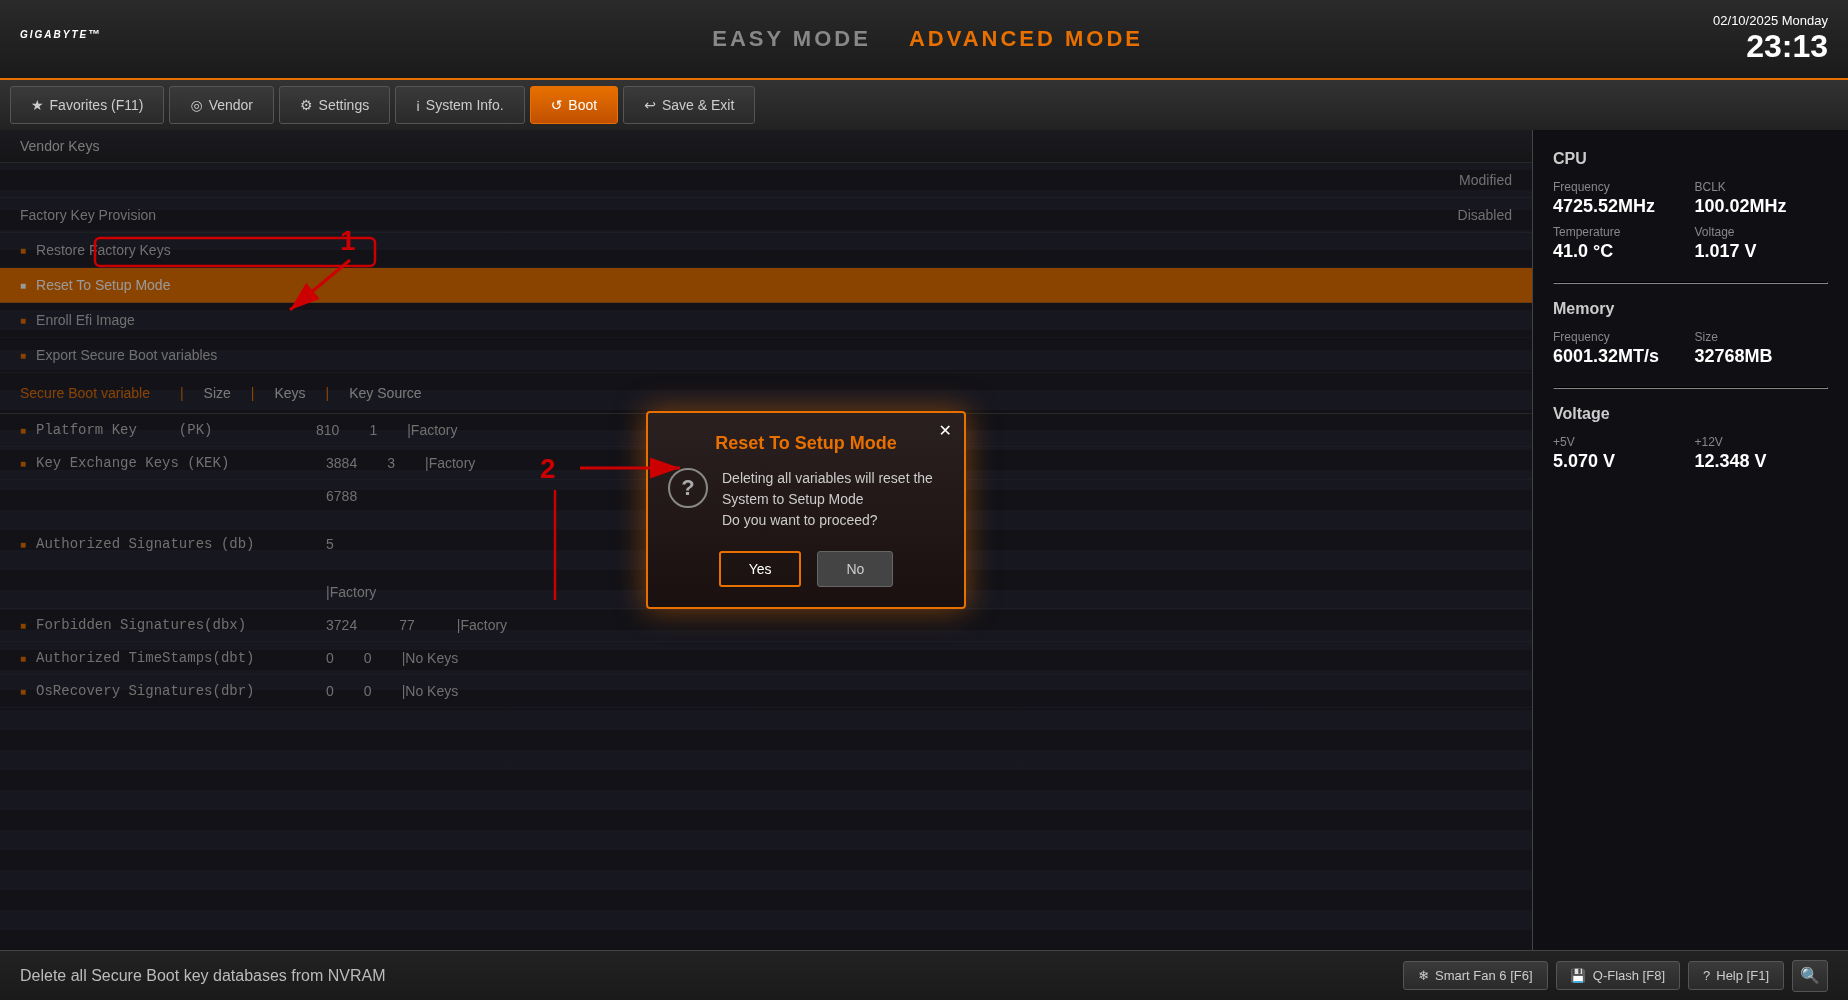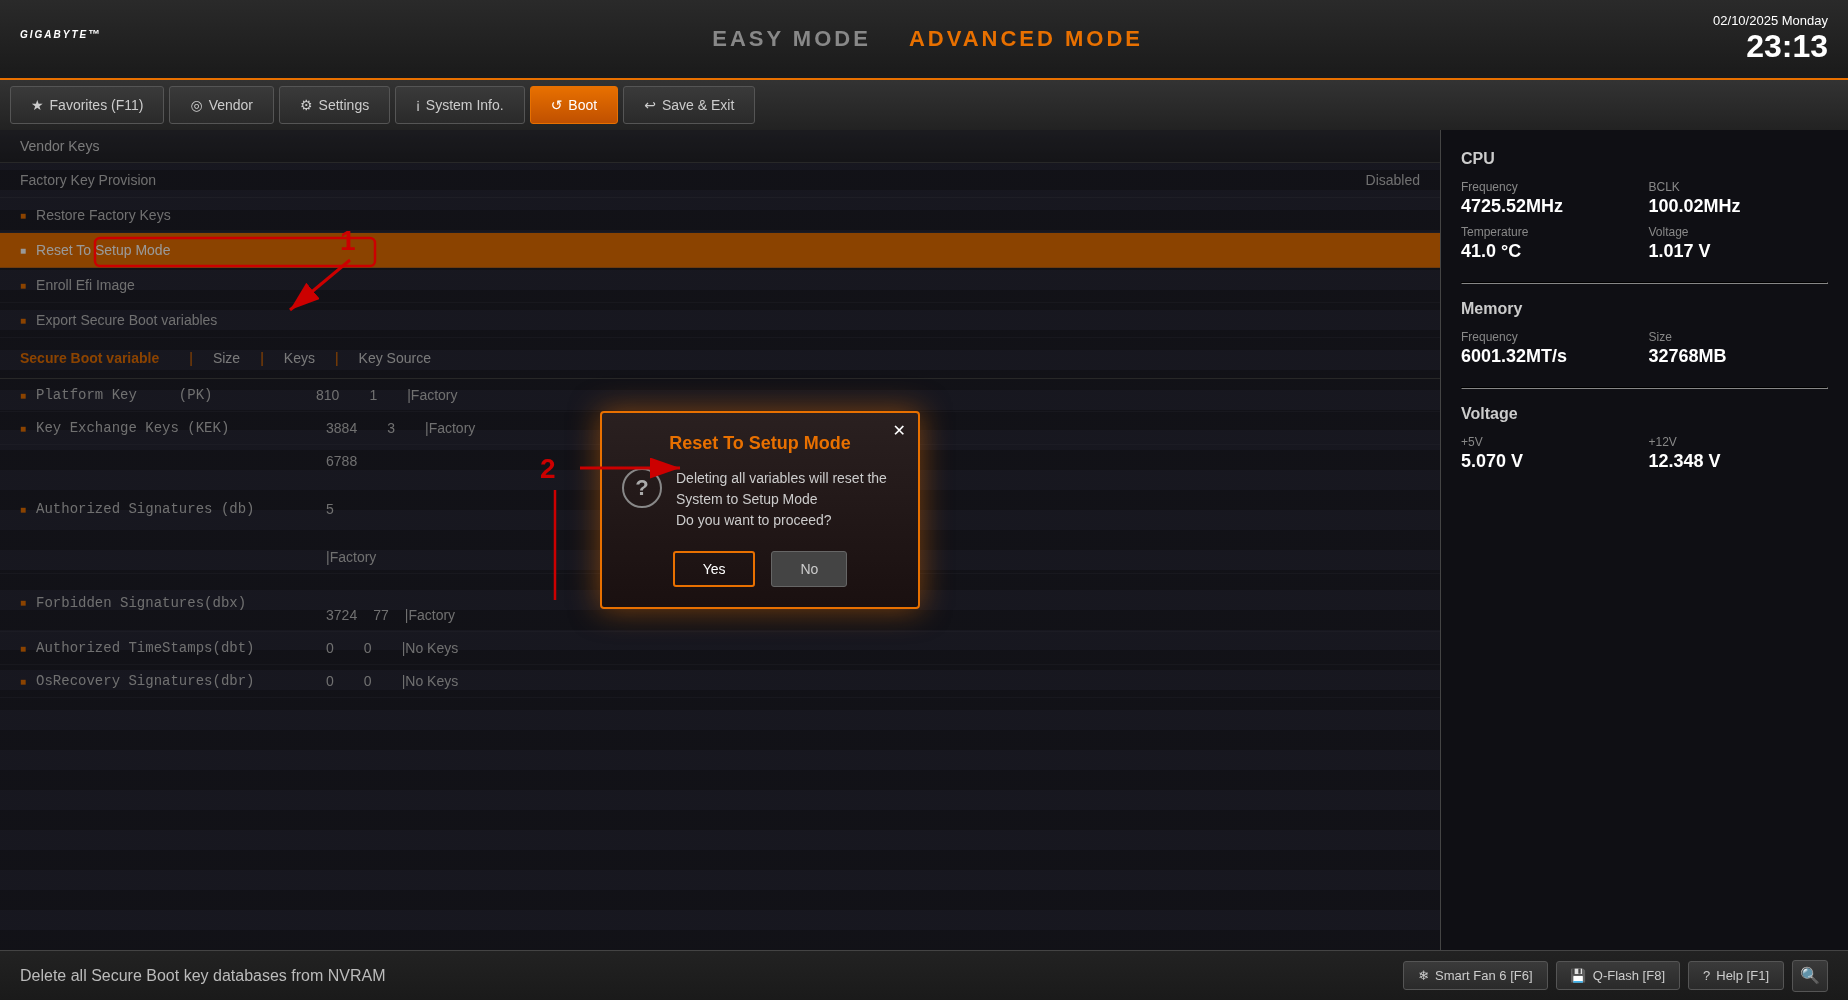--- a/index.html
+++ b/index.html
@@ -217,21 +217,21 @@
       font-family: Liberation Mono, monospace;
     }
 
     .secure-boot-row .values {
       display: flex;
       gap: 20px;
     }
 
     
     .right-panel {
-      width: 408px;
+      width: 316px;
       background: rgba(15, 15, 20, 0.95);
       padding: 20px;
       border-left: 1px solid #444;
     }
 
     .info-section {
       margin-bottom: 20px;
     }
 
     .info-section-title {
@@ -470,20 +470,24 @@
 </div>
 
 <div class="main-content">
 
   <div class="left-panel striped-bg">
 
     <div class="section-header">
       <span>Vendor Keys</span>
     </div>
 
+    <div class="content-row with-value">
+      <span class="row-label"></span>
+      <span class="row-value">Modified</span>
+    </div>
 
     <div class="content-row with-value">
       <span class="row-label">Factory Key Provision</span>
       <span class="row-value">Disabled</span>
     </div>
 
     <div class="menu-item">
       <span class="bullet">■</span>
       <span>Restore Factory Keys</span>
     </div>
@@ -497,21 +501,21 @@
       <span class="bullet">■</span>
       <span>Enroll Efi Image</span>
     </div>
 
     <div class="menu-item">
       <span class="bullet">■</span>
       <span>Export Secure Boot variables</span>
     </div>
 
     <div class="secure-boot-header">
-      <span style="color:#e87000;font-weight:bold;">Secure Boot variable</span>
+      <span style="color:#e87000;">Secure Boot variable</span>
       <span style="margin-left:10px;">|</span>
       <span class="col">Size</span>
       <span>|</span>
       <span class="col">Keys</span>
       <span>|</span>
       <span class="col">Key Source</span>
     </div>
 
     <div class="secure-boot-row">
       <span class="bullet" style="color:#e87000;margin-right:10px;font-size:10px;">■</span>
@@ -539,21 +543,21 @@
       <span class="values" style="gap:32px;display:flex;margin-left:10px;flex-direction:column;">
         <span>6788</span>
         <span>5</span>
         <span>|Factory</span>
       </span>
     </div>
 
     <div class="secure-boot-row">
       <span class="bullet" style="color:#e87000;margin-right:10px;font-size:10px;">■</span>
       <span class="name">Forbidden  Signatures(dbx)</span>
-      <span class="values" style="gap:16px;display:flex;margin-left:10px;margin-top:25px;">
+      <span class="values" style="gap:42px;display:flex;margin-left:10px;">
         <span>3724</span>
         <span>77</span>
         <span>|Factory</span>
       </span>
     </div>
 
     <div class="secure-boot-row">
       <span class="bullet" style="color:#e87000;margin-right:10px;font-size:10px;">■</span>
       <span class="name">Authorized TimeStamps(dbt)</span>
       <span class="values" style="gap:30px;display:flex;margin-left:10px;">

